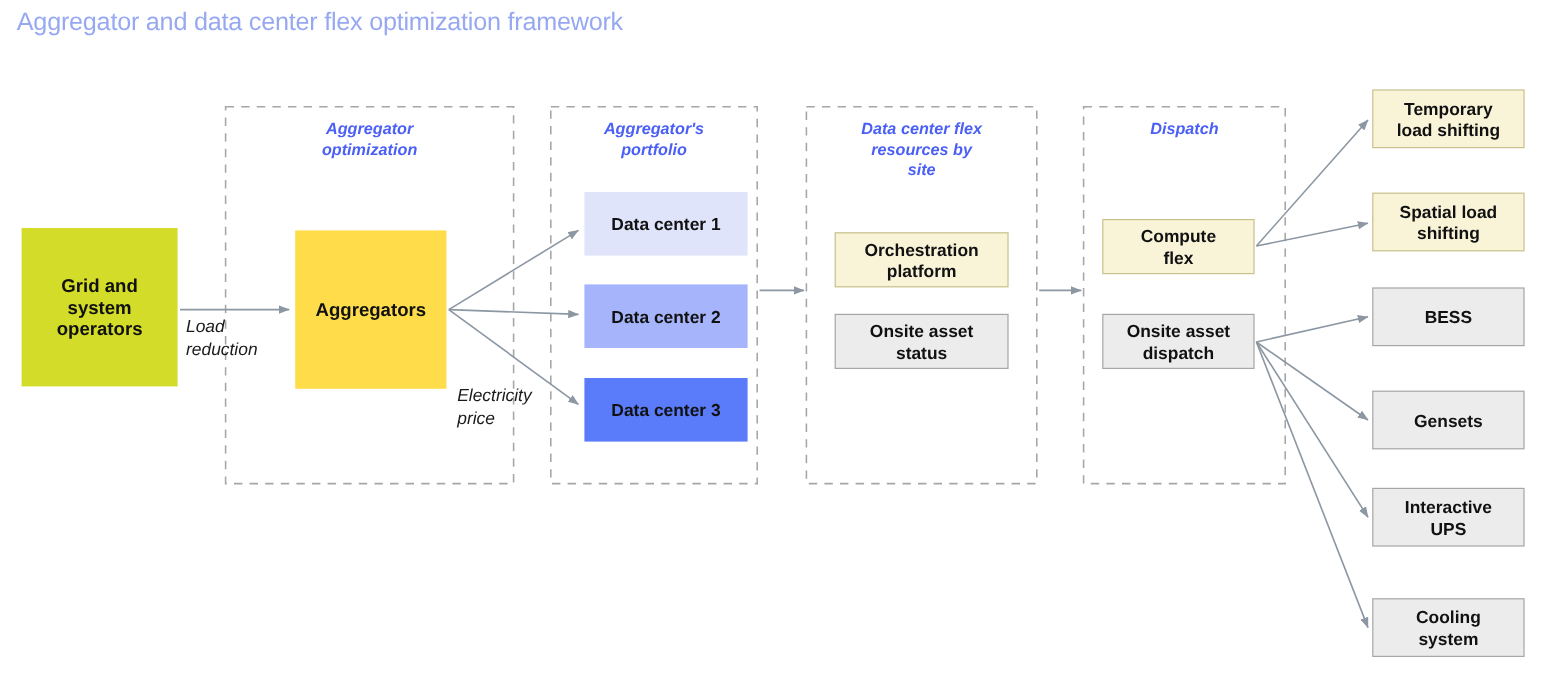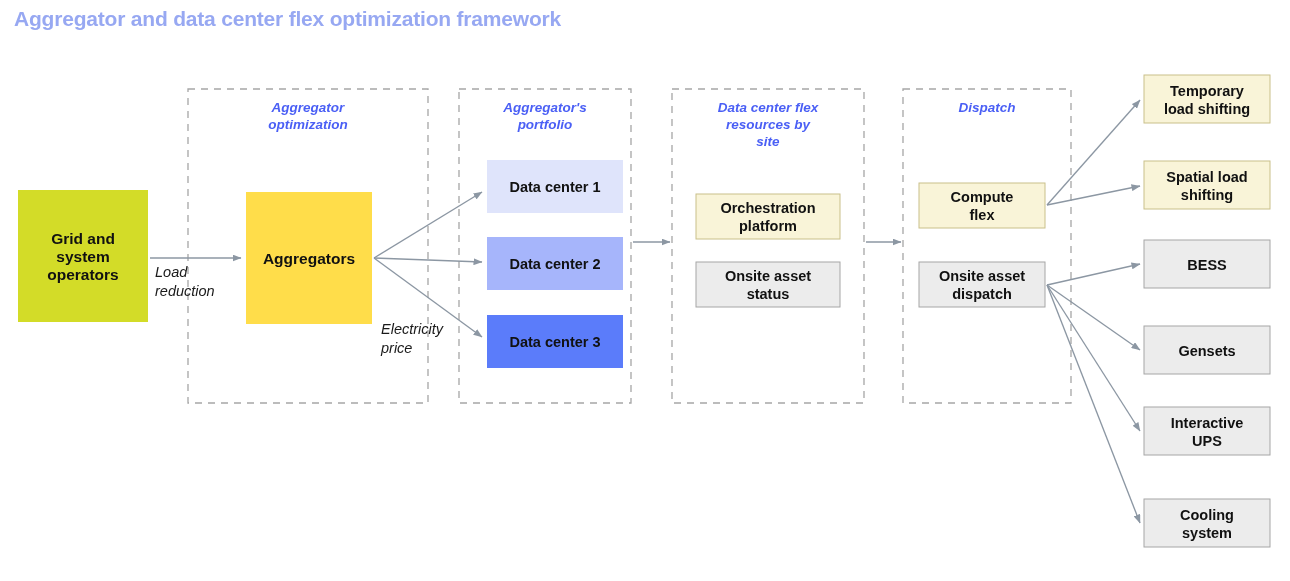--- a/index.html
+++ b/index.html
@@ -12,21 +12,21 @@
     height: 581px;
     font-family: "Liberation Sans", sans-serif;
     position: relative;
     overflow: hidden;
   }
   #page-title {
     position: absolute;
     left: 14px;
     top: 7px;
     font-size: 21px;
-    font-weight: bold;
+    font-weight: normal;
     color: #97a8f2;
     letter-spacing: -0.2px;
     white-space: nowrap;
   }
   #diagram {
     position: absolute;
     left: 0;
     top: 0;
     width: 1290px;
     height: 581px;

